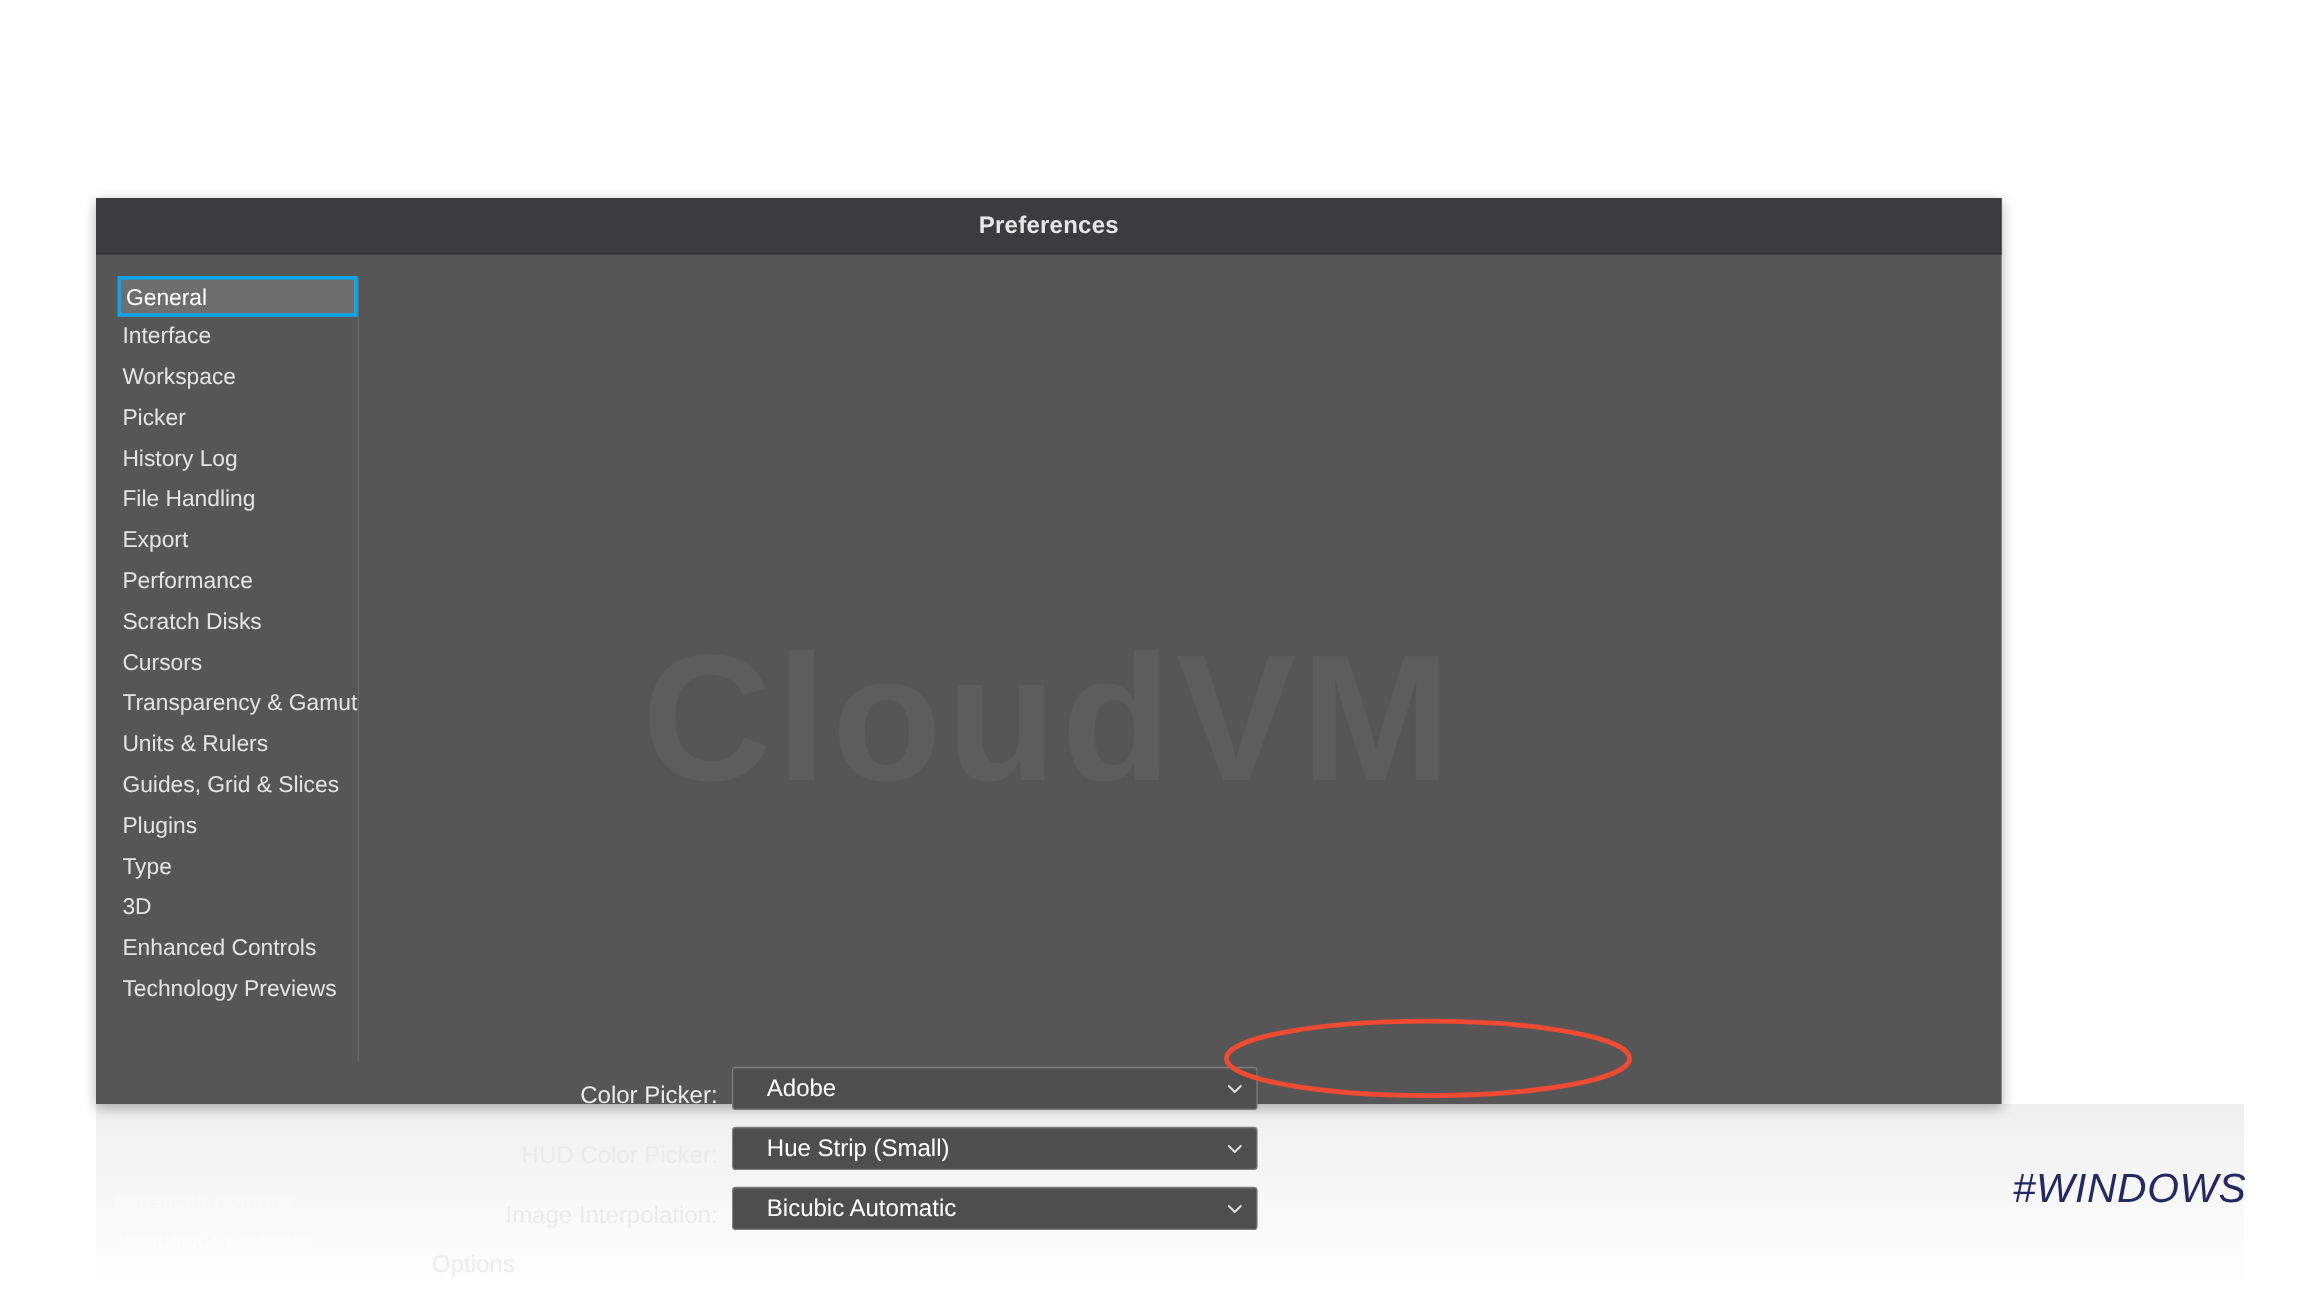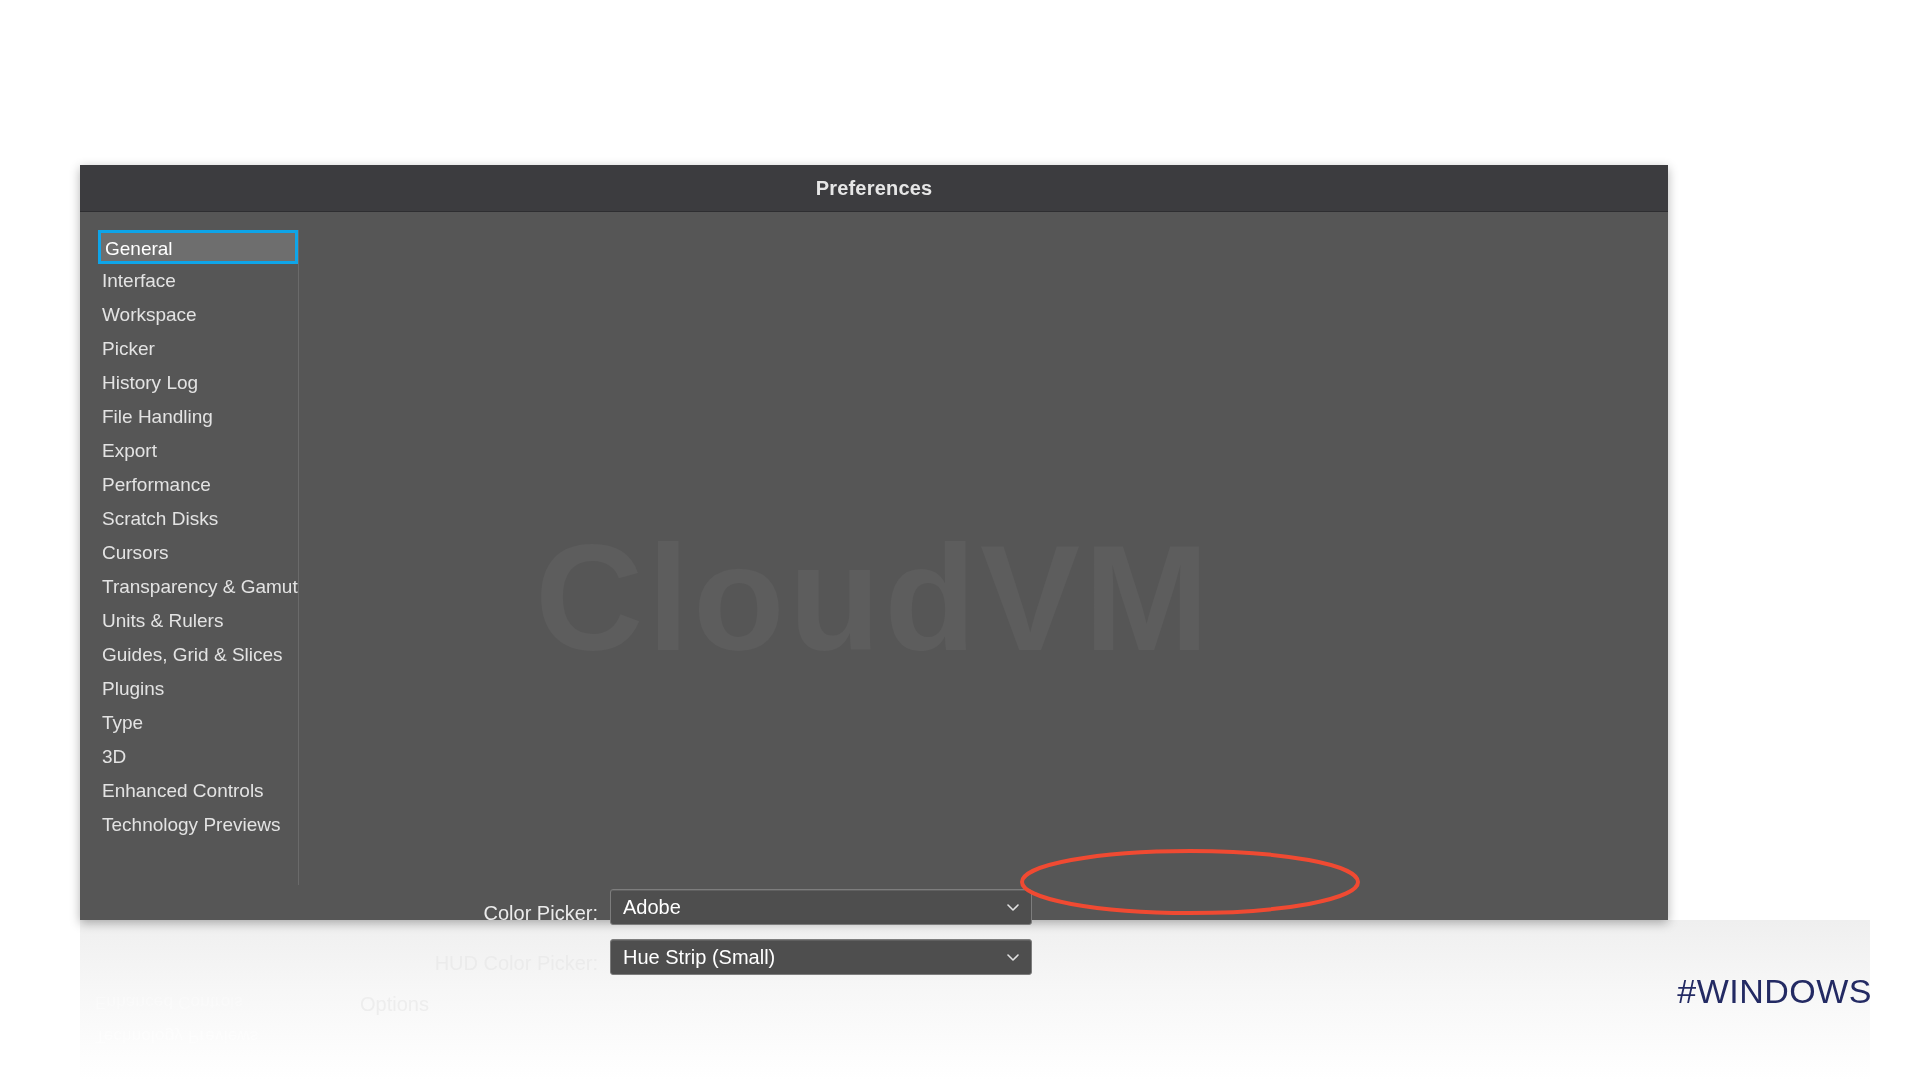--- a/index.html
+++ b/index.html
@@ -46,20 +46,21 @@
   .reflection div + div { opacity: 0.5; }
 
   .hashtag {
     position: absolute;
     right: 48px;
     top: 972px;
     font-size: 34px;
     font-weight: 400;
     color: #232a63;
     letter-spacing: 0.5px;
+    font-style: italic;
   }
 
   
   .dialog {
     position: absolute;
     left: 80px;
     top: 165px;
     width: 1588px;
     height: 755px;
     background: #565656;
@@ -136,20 +137,21 @@
   .select-box {
     position: relative;
     width: 420px;
     height: 34px;
     background: #4e4e4e;
     border: 1px solid #7d7d7d;
     border-radius: 3px;
     display: flex;
     align-items: center;
     box-shadow: inset 0 1px 0 rgba(255,255,255,0.10);
+    padding-left: 16px;
   }
   .select-value {
     color: #ffffff;
     font-size: 20px;
     padding-left: 12px;
     white-space: nowrap;
     overflow: hidden;
   }
   .chevron {
     position: absolute;
@@ -296,20 +298,31 @@
           <div class="select-box">
             <span class="select-value">Hue Strip (Small)</span>
             <span class="chevron">
               <svg viewBox="0 0 12 12" width="12" height="12">
                   <path d="M1 4 L6 9 L11 4" fill="none" stroke="#e2e2e2" stroke-width="1.6" stroke-linecap="round" stroke-linejoin="round"></path>
                 </svg>
             </span>
           </div>
         </div>
 
+        <div class="field-row">
+          <div class="field-label">Image Interpolation:</div>
+          <div class="select-box">
+            <span class="select-value">Bicubic Automatic</span>
+            <span class="chevron">
+              <svg viewBox="0 0 12 12" width="12" height="12">
+                  <path d="M1 4 L6 9 L11 4" fill="none" stroke="#e2e2e2" stroke-width="1.6" stroke-linecap="round" stroke-linejoin="round"></path>
+                </svg>
+            </span>
+          </div>
+        </div>
 
         <div class="options-title">Options</div>
 
       </div>
 
       <svg class="annot-ellipse" viewBox="0 0 345 70">
         <ellipse cx="172" cy="35" rx="168" ry="31" fill="none" stroke="#f04a32" stroke-width="4"></ellipse>
       </svg>
 
     </div>

